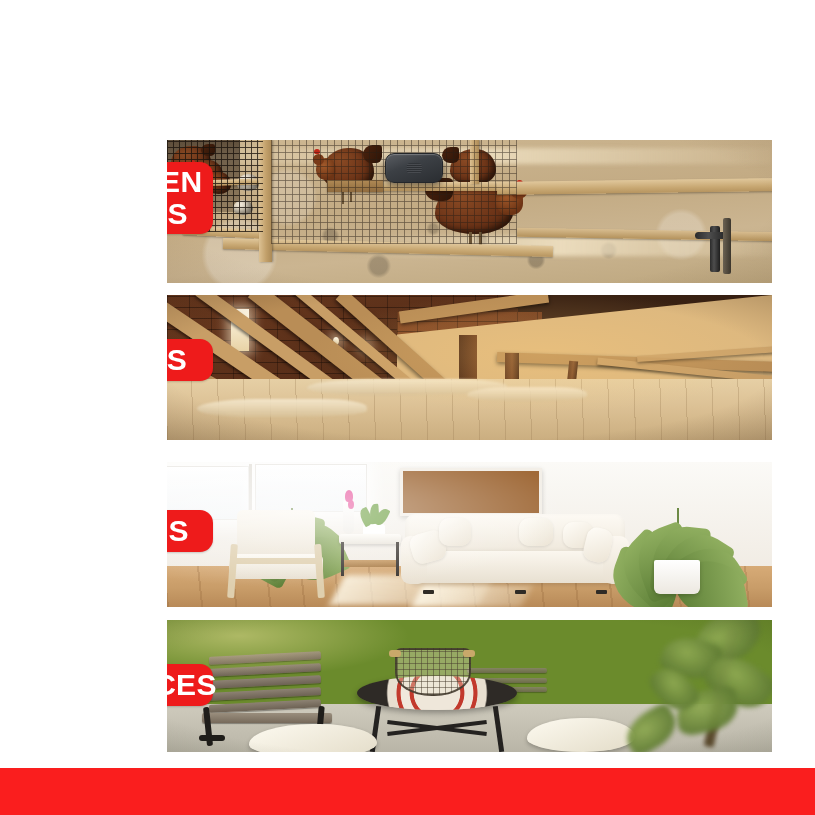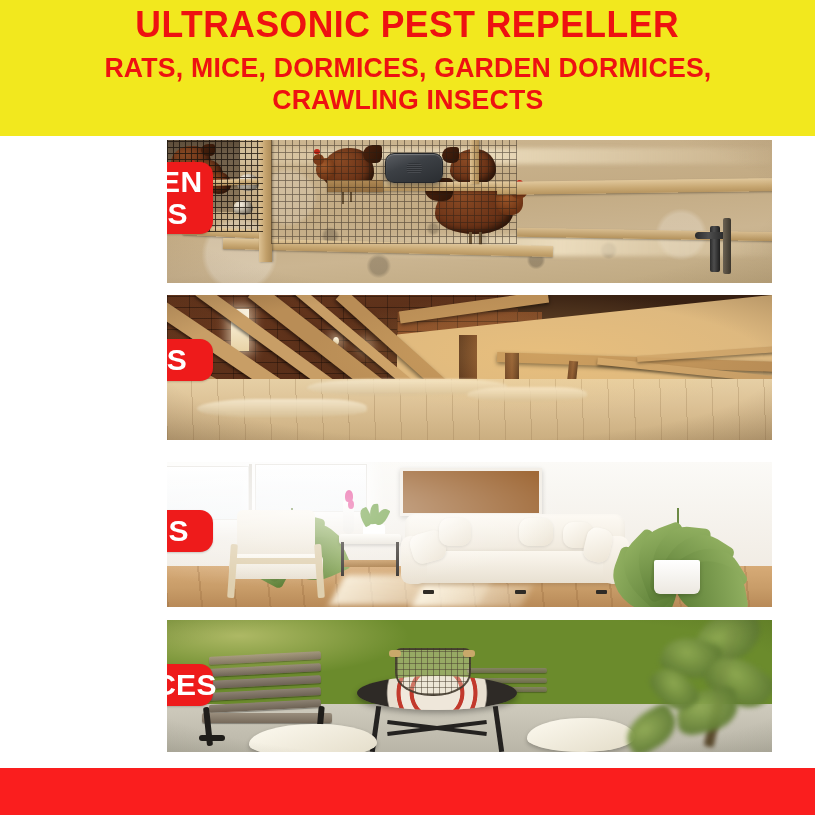--- a/index.html
+++ b/index.html
@@ -431,25 +431,20 @@
     background:
       radial-gradient(ellipse 40% 45% at 12% 12%, rgba(255,240,170,.45), rgba(255,240,170,0) 70%),
       radial-gradient(ellipse 100% 100% at 50% 50%, rgba(0,0,0,0) 55%, rgba(25,30,10,.30) 100%);
   }
 </style>
 </head>
 <body>
 
 <div class="page">
 
-  <div class="header">
-    <div class="title">ULTRASONIC PEST REPELLER</div>
-    <div class="subtitle sub1">RATS, MICE, DORMICES, GARDEN DORMICES,</div>
-    <div class="subtitle sub2">CRAWLING INSECTS</div>
-  </div>
 
   <div class="strip coop" style="top:140px;height:143px;">
     <div class="scene">
       <div class="ground"></div>
 
       <div class="sandstripe" style="top:8px;height:16px;"></div>
       <div class="sandstripe" style="top:96px;height:20px;left:30%;"></div>
 
       <div class="shade" style="left:0;top:0;width:72px;height:72px;"></div>
 

